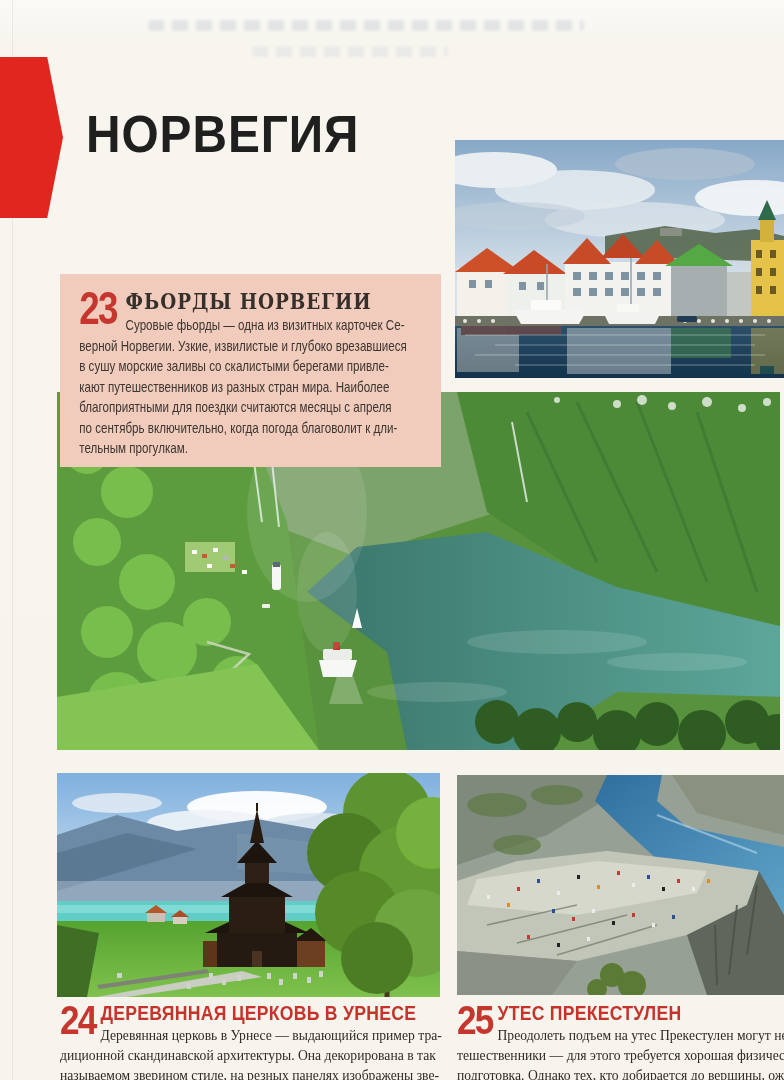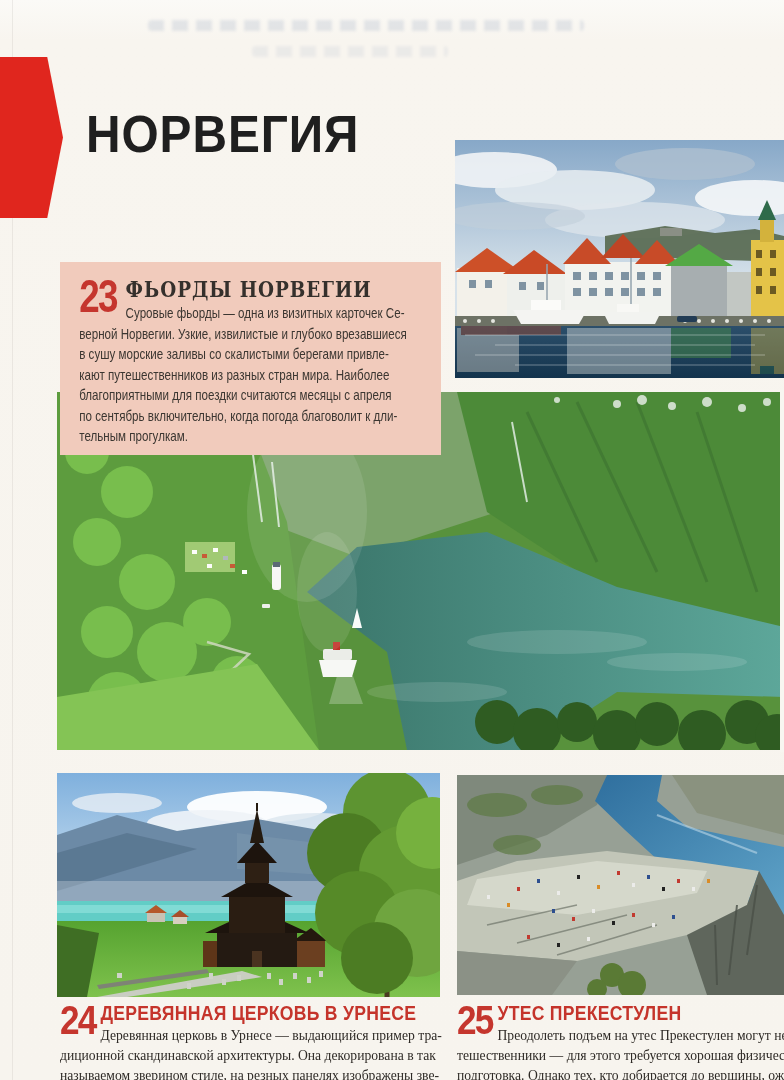--- a/index.html
+++ b/index.html
@@ -23,21 +23,21 @@
   .title{left:86px;top:104px;color:#1f1f1f;font-weight:700;font-size:52px;
     letter-spacing:1px;transform:scaleX(.92);transform-origin:0 0;white-space:nowrap;}
   
   .photo{overflow:hidden;z-index:1;}
   .photo svg{display:block;}
   .photo-harbor{left:455px;top:140px;width:329px;height:238px;}
   .photo-fjord{left:57px;top:392px;width:727px;height:358px;}
   .photo-church{left:57px;top:773px;width:383px;height:224px;}
   .photo-cliff{left:457px;top:775px;width:327px;height:220px;}
   
-  .panel{left:60px;top:262px;width:381px;height:193px;background:#f1cbbc;z-index:2;overflow:hidden;}
+  .panel{left:60px;top:274px;width:381px;height:193px;background:#f1cbbc;z-index:2;overflow:hidden;}
   .panel-inner{transform:scaleX(.8);transform-origin:0 0;width:470px;padding:13px 10px 0 24px;}
   .panel .num{float:left;width:58px;height:45px;font-weight:700;font-size:46px;line-height:42px;
     color:#c5362e;letter-spacing:-2px;}
   .panel .heading{font-family:"DejaVu Serif","Liberation Serif",serif;font-weight:700;
     font-size:23px;line-height:28px;letter-spacing:1.2px;color:#35302c;white-space:nowrap;}
   .panel .tline{font-size:14.5px;line-height:20.5px;color:#3b3631;white-space:nowrap;}
   
   .sec{z-index:2;}
   .sec-inner{transform:scaleX(.88);transform-origin:0 0;width:470px;}
   .sec24{left:60px;top:1001px;width:381px;}

